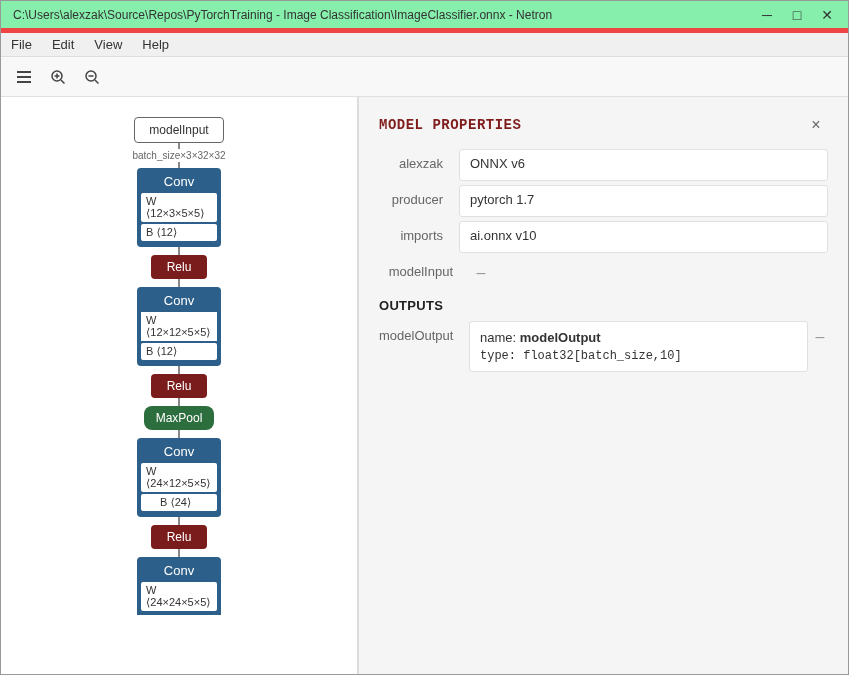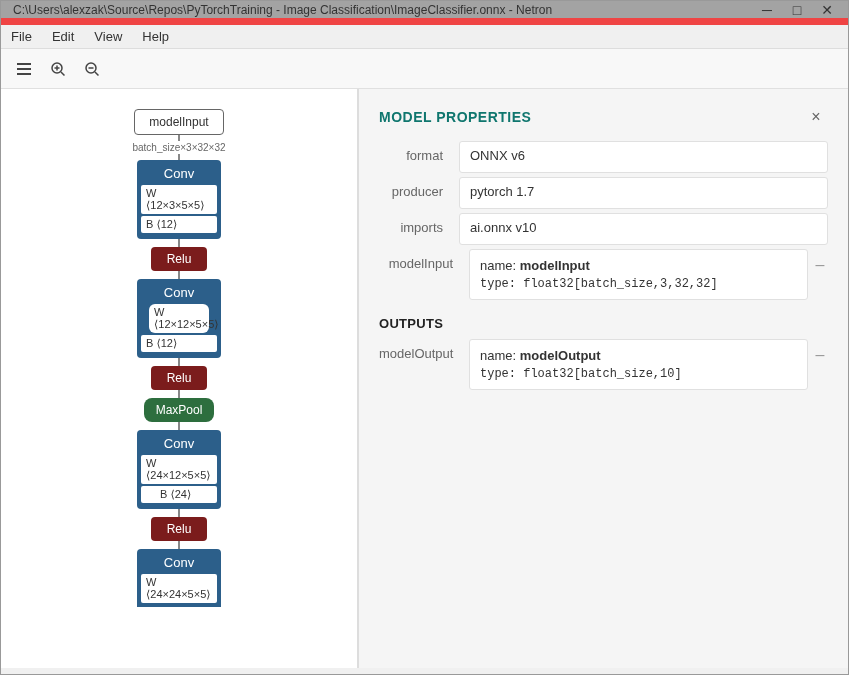--- a/index.html
+++ b/index.html
@@ -8,26 +8,26 @@
       height: 675px;
       font-family: 'Segoe UI', Arial, sans-serif;
       font-size: 13px;
       background: #f0f0f0;
       overflow: hidden;
       border: 1px solid #999;
     }
 
     
     .title-bar {
-      background: #a3a3a3;
-      height: 24px;
+      background: #86efac;
+      height: 32px;
       display: flex;
       align-items: center;
       padding: 0 8px;
-      border-bottom: 7px solid #ef4444;
+      border-bottom: 5px solid #ef4444;
       user-select: none;
     }
     .title-bar-text {
       flex: 1;
       font-size: 12px;
       color: #333;
       padding-left: 4px;
     }
     .title-bar-controls {
       display: flex;
@@ -132,23 +132,24 @@
       display: flex;
       align-items: center;
       justify-content: space-between;
       padding: 16px 20px 12px;
       background: #f5f5f5;
     }
 
     .panel-title {
       font-size: 14px;
       font-weight: 600;
-      color: #0f766e;
+      color: #7f1d1d;
       letter-spacing: 0.5px;
       text-transform: uppercase;
+      font-family: Liberation Mono, monospace;
     }
 
     .panel-close {
       width: 24px;
       height: 24px;
       background: transparent;
       border: none;
       cursor: pointer;
       display: flex;
       align-items: center;
@@ -308,21 +309,21 @@
       </div>
 
       <div style="height:8px; width:2px; background:#888;"></div>
 
       <div style="background:#7b1c1c; border-radius:4px; padding:5px 16px; color:white; font-size:12px;">Relu</div>
 
       <div style="height:8px; width:2px; background:#888;"></div>
 
       <div style="background:#2c5f8a; border-radius:4px; padding:6px 0; color:white; width:84px; text-align:center;">
         <div style="font-size:13px; font-weight:500; padding-bottom:4px;">Conv</div>
-        <div style="background:white; border-radius:6px; margin:0 12px 2px; padding:2px 5px; color:#333; font-size:11px; text-align:left;">W ⟨12×12×5×5⟩</div>
+        <div style="background:white; border-radius:0; margin:0 4px 2px; padding:2px 5px; color:#333; font-size:11px; text-align:left;">W ⟨12×12×5×5⟩</div>
         <div style="background:white; border-radius:2px; margin:0 4px; padding:2px 5px; color:#333; font-size:11px; text-align:left;">B ⟨12⟩</div>
       </div>
 
       <div style="height:8px; width:2px; background:#888;"></div>
 
       <div style="background:#7b1c1c; border-radius:4px; padding:5px 16px; color:white; font-size:12px;">Relu</div>
 
       <div style="height:8px; width:2px; background:#888;"></div>
 
       <div style="background:#2d6e3e; border-radius:8px; padding:5px 12px; color:white; font-size:12px;">MaxPool</div>
@@ -351,41 +352,37 @@
   <div class="properties-panel">
 
     <div class="panel-header">
       <span class="panel-title">MODEL PROPERTIES</span>
       <button class="panel-close">×</button>
     </div>
 
     <div class="panel-content">
 
       <div class="prop-row">
-        <span class="prop-label">format</span>
+        <span class="prop-label">alexzak</span>
         <div class="prop-value-box">ONNX v6</div>
       </div>
 
       <div class="prop-row">
         <span class="prop-label">producer</span>
         <div class="prop-value-box">pytorch 1.7</div>
       </div>
 
       <div class="prop-row">
         <span class="prop-label">imports</span>
         <div class="prop-value-box">ai.onnx v10</div>
       </div>
 
 
       <div class="io-row">
         <span class="io-label">modelInput</span>
-        <div class="io-value-box">
-          <span class="io-name">name: <strong>modelInput</strong></span>
-          <span class="io-type">type: <span style="font-family:'Courier New',monospace;font-size:12px;">float32[batch_size,3,32,32]</span></span>
-        </div>
         <span class="io-collapse">–</span>
       </div>
 
       <div class="section-header">OUTPUTS</div>
 
       <div class="io-row">
         <span class="io-label">modelOutput</span>
         <div class="io-value-box">
           <span class="io-name">name: <strong>modelOutput</strong></span>
           <span class="io-type">type: <span style="font-family:'Courier New',monospace;font-size:12px;">float32[batch_size,10]</span></span>

